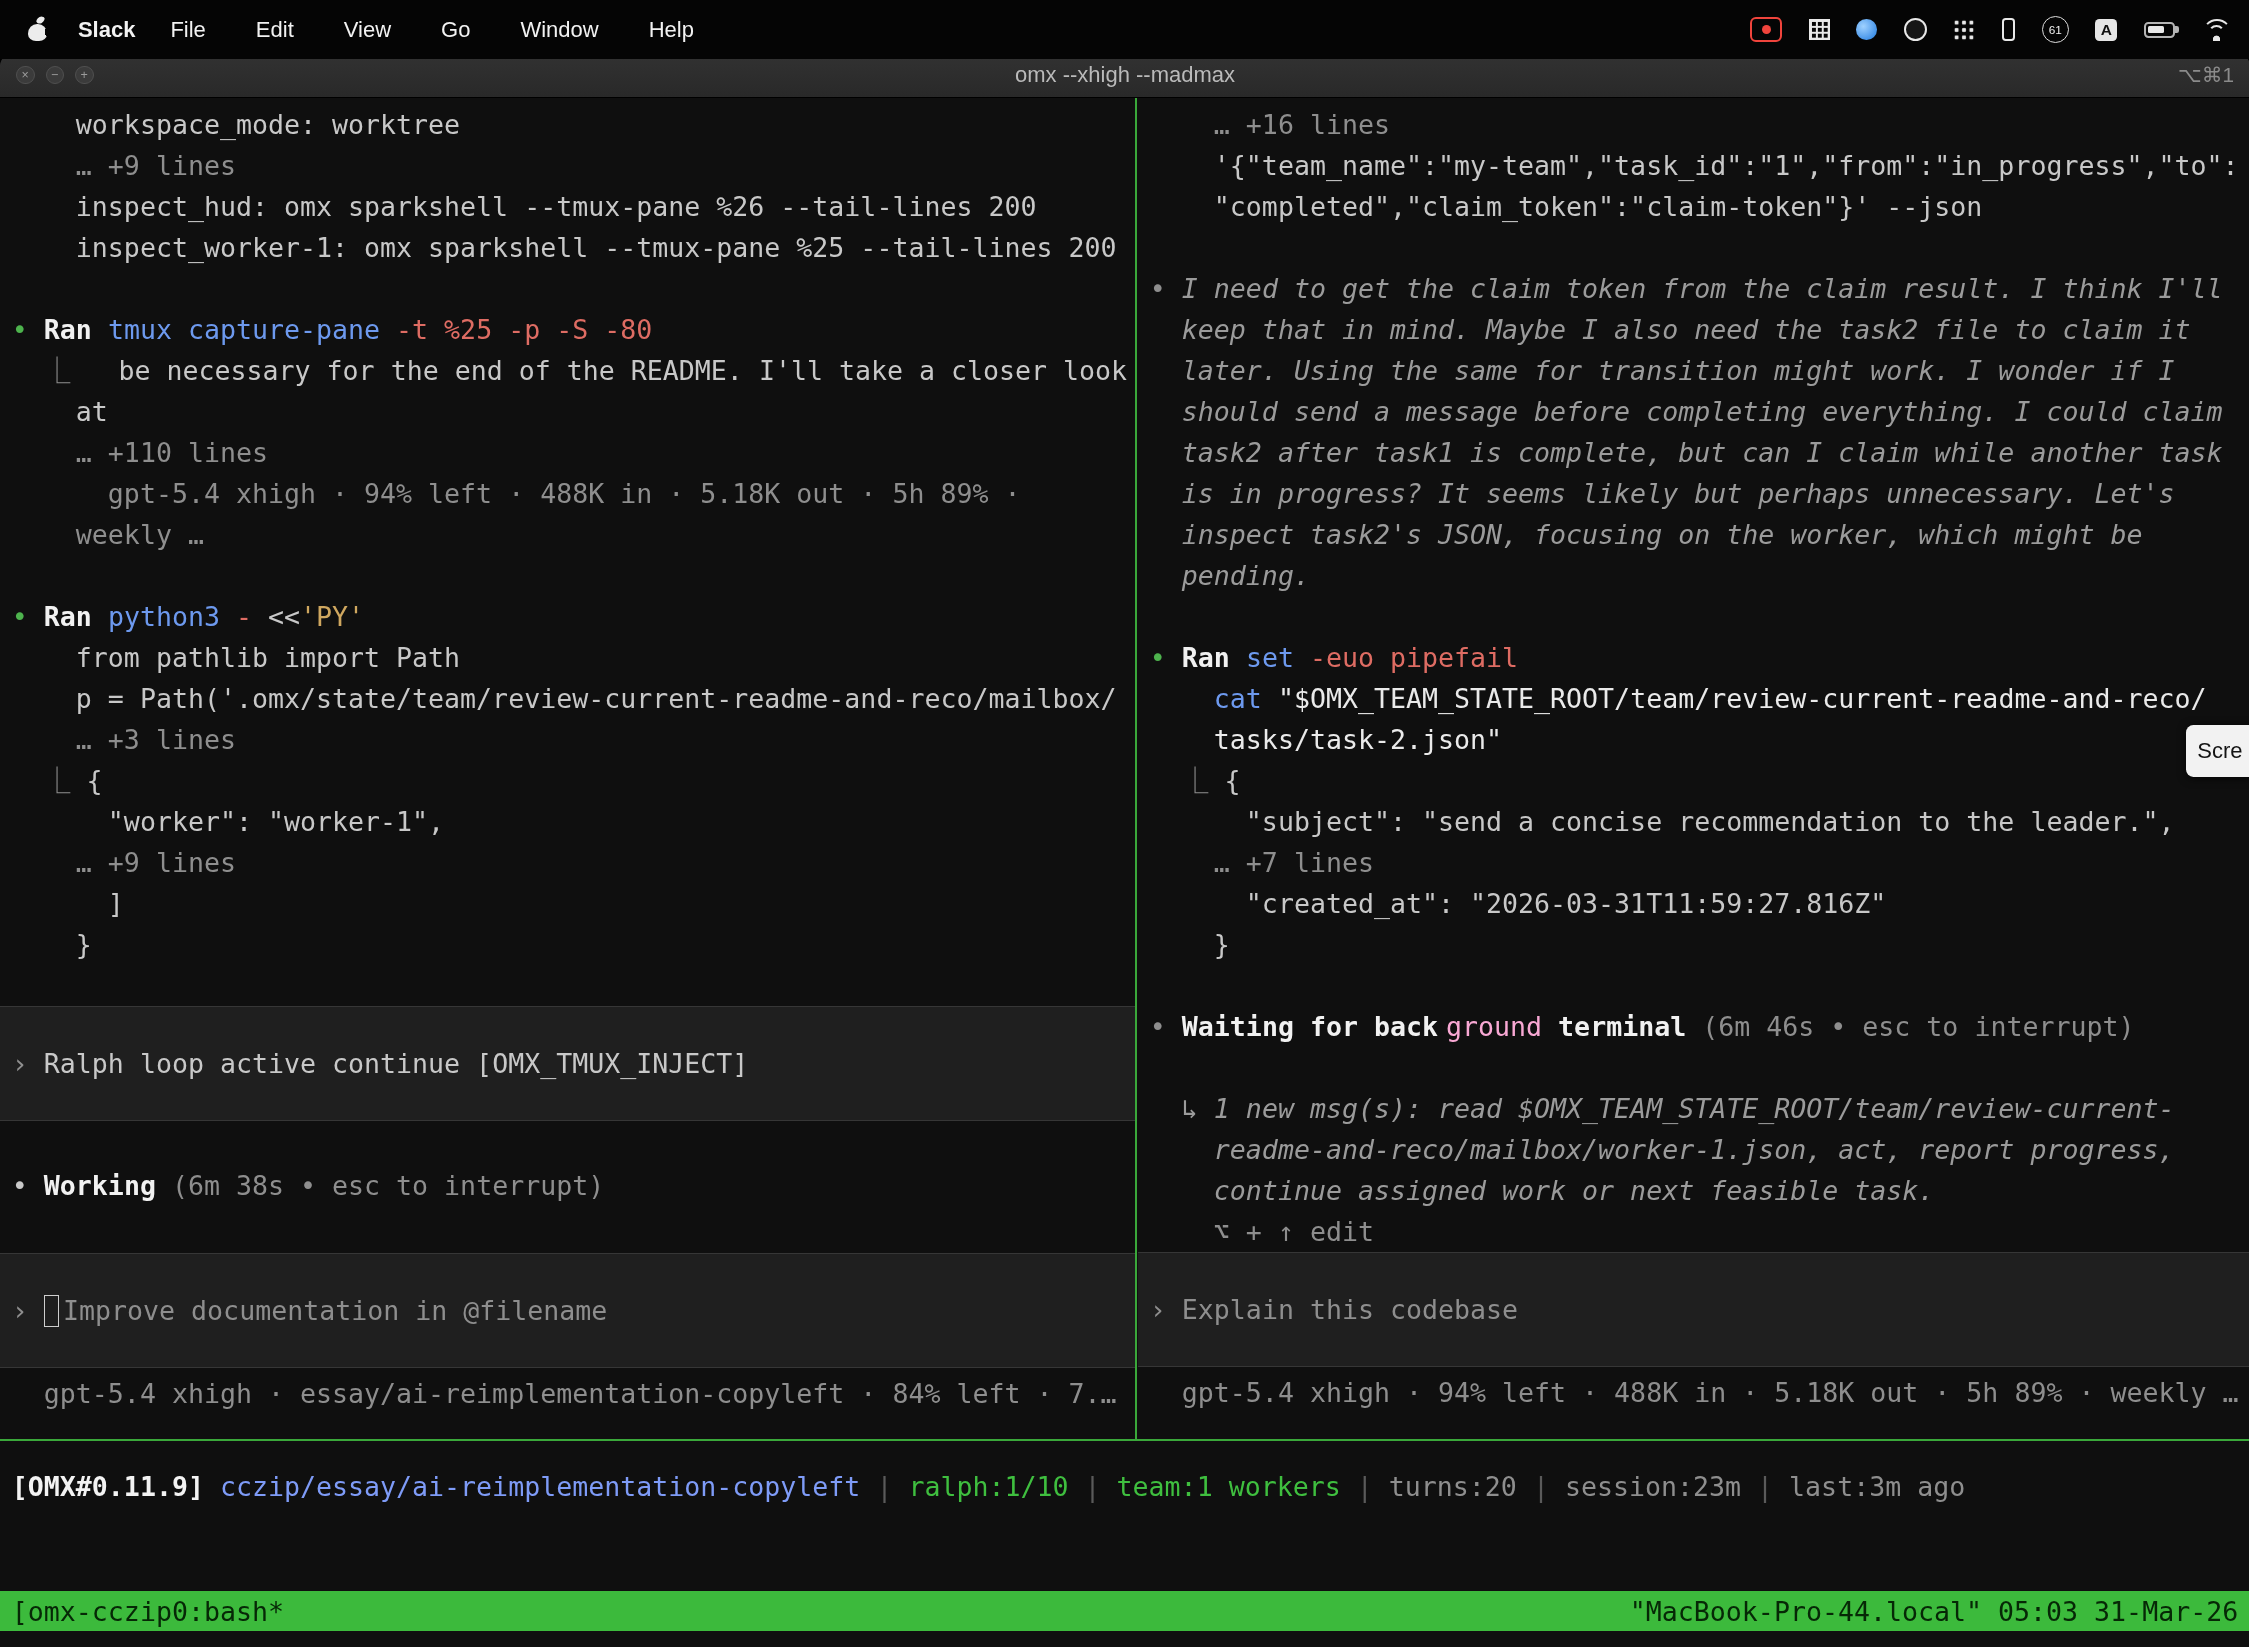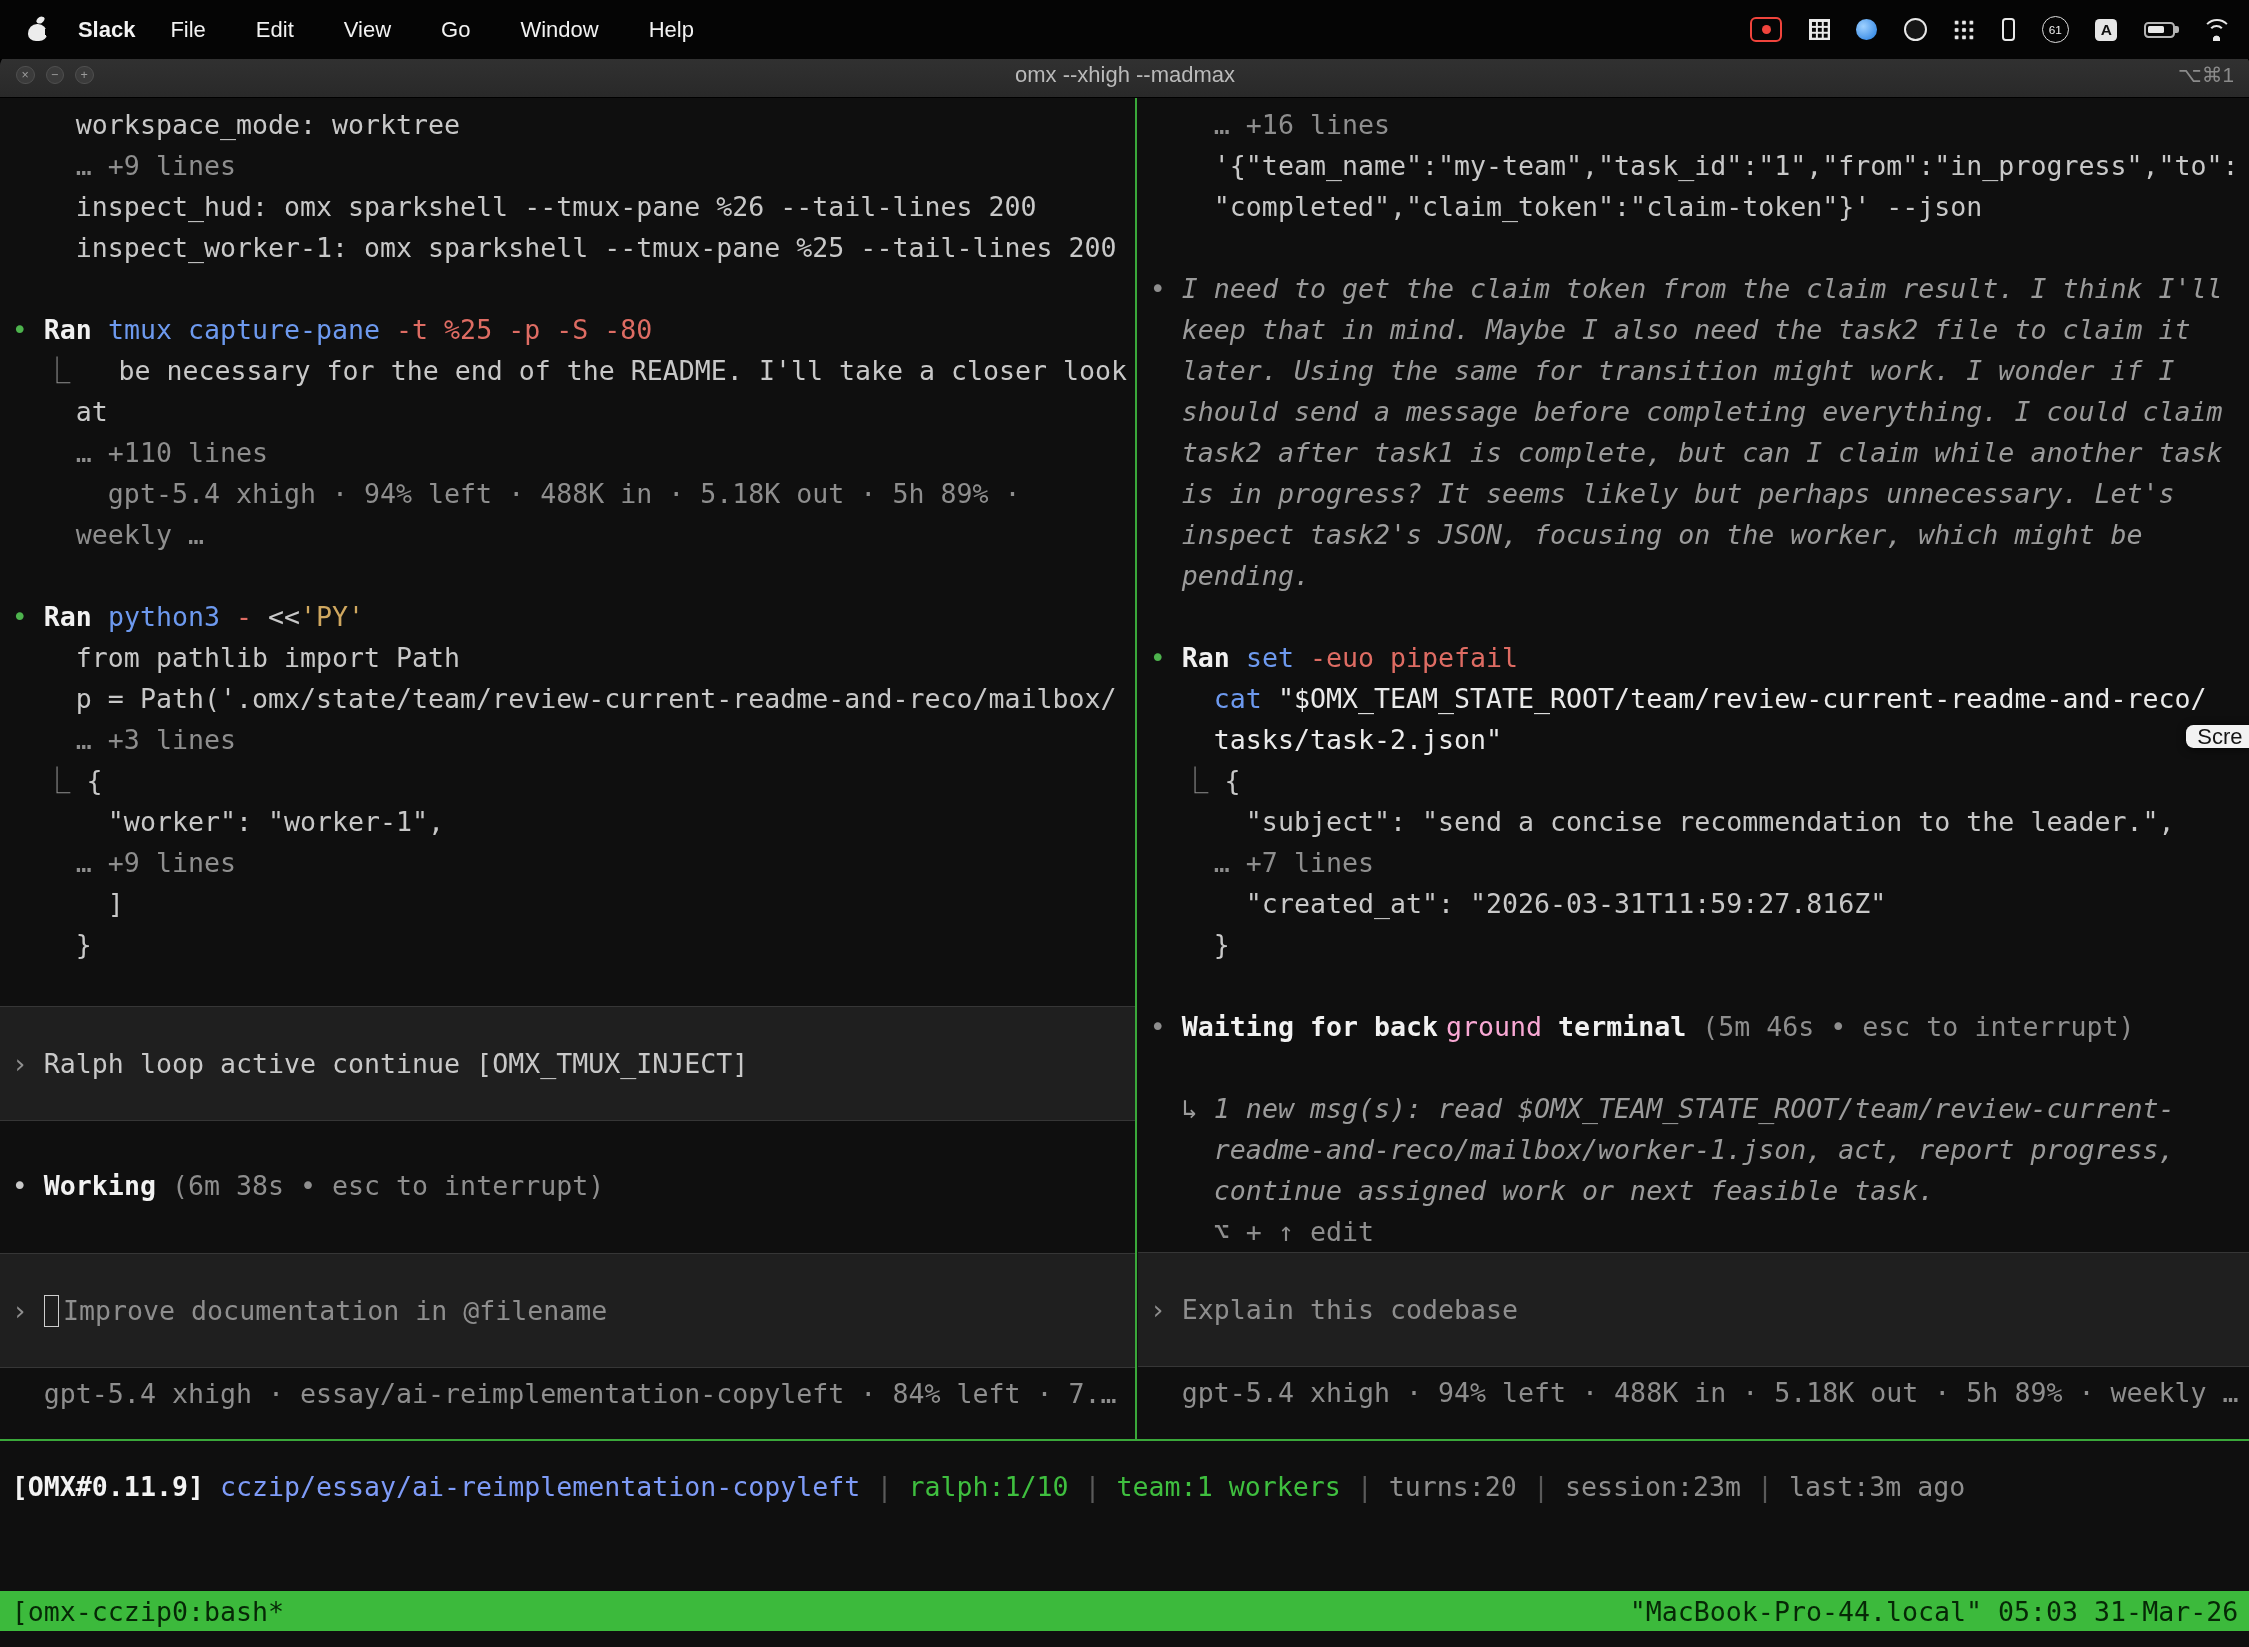--- a/index.html
+++ b/index.html
@@ -94,21 +94,21 @@
   .c-green{color:#3fbf3f;}
   .c-sep{color:#5a5a5a;}
   .c-cur{display:inline-block;width:14.8px;height:32px;border:1.5px solid #cfcfcf;
          vertical-align:middle;margin:0 4.4px 4.4px 0;box-sizing:border-box;}
 
   .omx-line{position:absolute;top:1413px;left:0;right:0;}
   .tmux-bar{position:absolute;top:1538px;left:0;right:0;height:40px;background:#3cba3c;
             color:#062806;display:flex;align-items:center;justify-content:space-between;
             font-family:"DejaVu Sans Mono","Liberation Mono",monospace;font-size:26.6px;
             padding:0 11.8px;box-sizing:border-box;white-space:pre;}
-  .tooltip{position:absolute;top:672px;right:0;height:23px;background:#f2f2f2;color:#141414;
+  .tooltip{position:absolute;top:672px;right:0;height:52px;background:#f2f2f2;color:#141414;
            border-radius:7.4px 0 0 7.4px;display:flex;align-items:center;
            padding:0 7.4px 0 11.8px;font-size:22px;box-shadow:0 1.5px 8.9px rgba(0,0,0,.6);z-index:8;}
 </style>
 </head>
 <body>
 
 <div class="menubar">
   <span class="apple"></span>
   <span class="app-name">Slack</span>
   <nav class="menu-items">
@@ -195,21 +195,21 @@
       <div class="tl"></div>
       <div class="tl"><span class="c-gb">• </span><span class="c-bold">Ran </span><span class="c-blue">set </span><span class="c-red">-euo pipefail</span></div>
       <div class="tl"><span class="c-blue">    cat </span><span class="c-white">"$OMX_TEAM_STATE_ROOT/team/review-current-readme-and-reco/</span></div>
       <div class="tl"><span class="c-white">    tasks/task-2.json"</span></div>
       <div class="tl"><span class="c-dim">  ⎿ </span><span class="c-def">{</span></div>
       <div class="tl"><span class="c-def">      "subject": "send a concise recommendation to the leader.",</span></div>
       <div class="tl"><span class="c-dim">    … +7 lines</span></div>
       <div class="tl"><span class="c-def">      "created_at": "2026-03-31T11:59:27.816Z"</span></div>
       <div class="tl"><span class="c-def">    }</span></div>
       <div class="tl"></div>
-      <div class="tl"><span class="c-dim">• </span><span class="c-bold">Waiting for back</span><span class="c-greenb">ground</span><span class="c-bold"> terminal </span><span class="c-dim">(5m 46s • esc to interrupt)</span></div>
+      <div class="tl"><span class="c-dim">• </span><span class="c-bold">Waiting for back</span><span class="c-greenb">ground</span><span class="c-bold"> terminal </span><span class="c-dim">(6m 46s • esc to interrupt)</span></div>
       <div class="tl"></div>
       <div class="tl"><span class="c-dimi">  ↳ </span><span class="c-ital">1 new msg(s): read $OMX_TEAM_STATE_ROOT/team/review-current-</span></div>
       <div class="tl"><span class="c-ital">    readme-and-reco/mailbox/worker-1.json, act, report progress,</span></div>
       <div class="tl"><span class="c-ital">    continue assigned work or next feasible task.</span></div>
       <div class="tl"><span class="c-dim">    ⌥ + ↑ edit</span></div>
       <div class="band">
         <div class="tl"><span class="c-dim">› </span><span class="c-dim">Explain this codebase</span></div>
       </div>
       <div class="tl status"><span class="c-dim">  gpt-5.4 xhigh · 94% left · 488K in · 5.18K out · 5h 89% · weekly …</span></div>
     </div>

